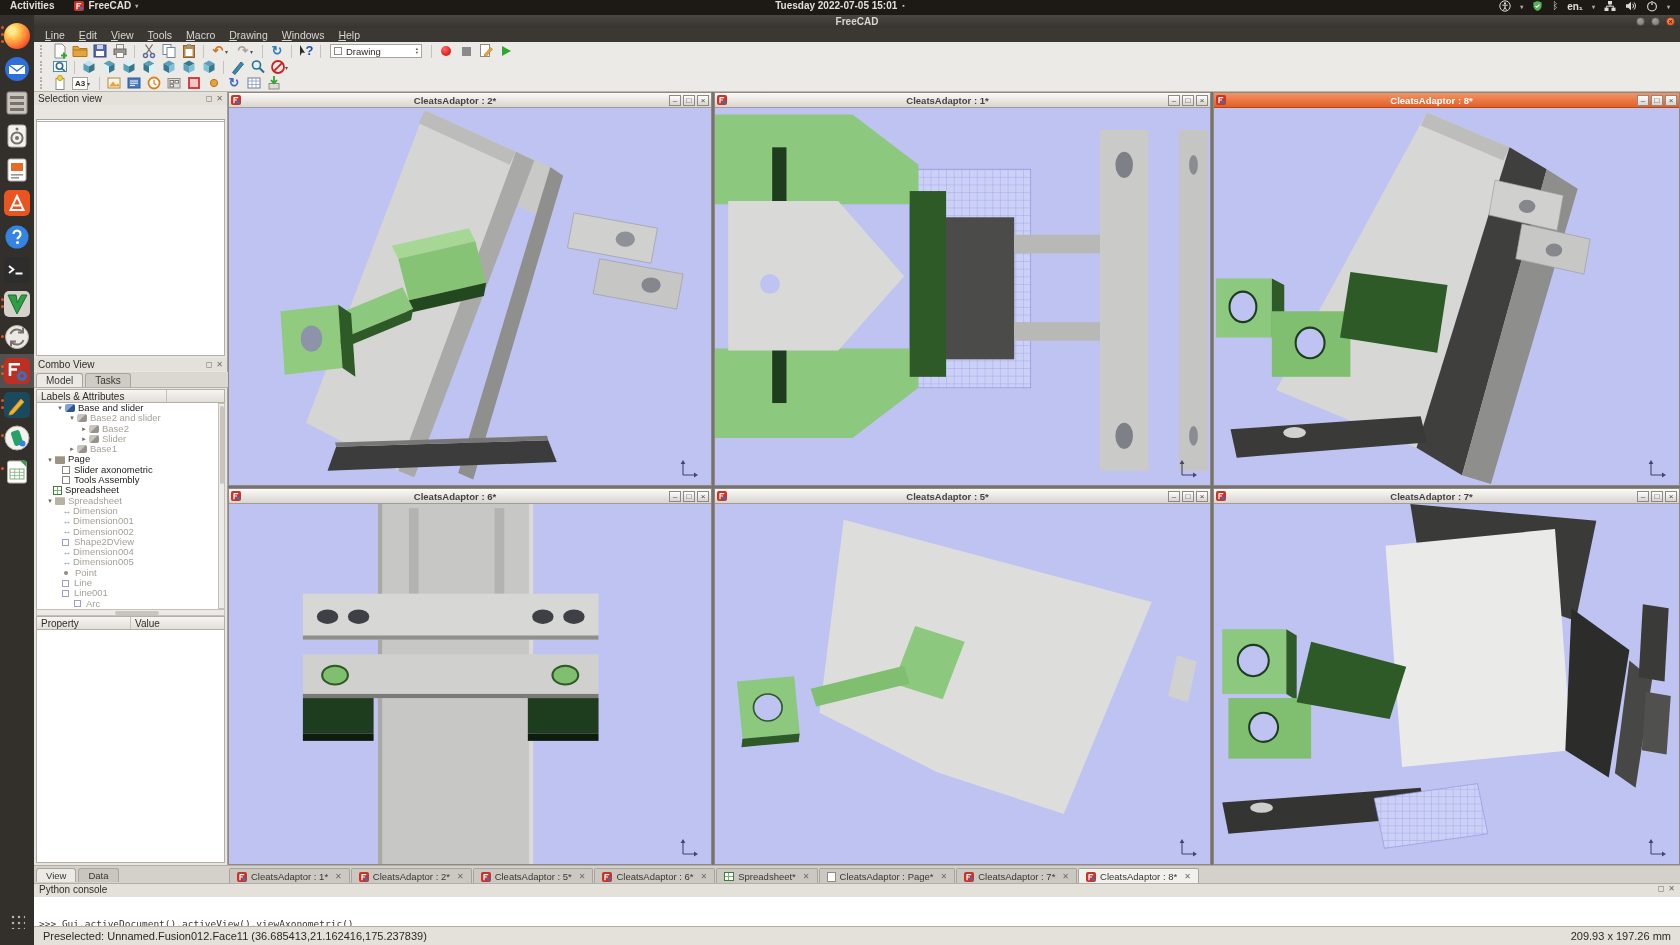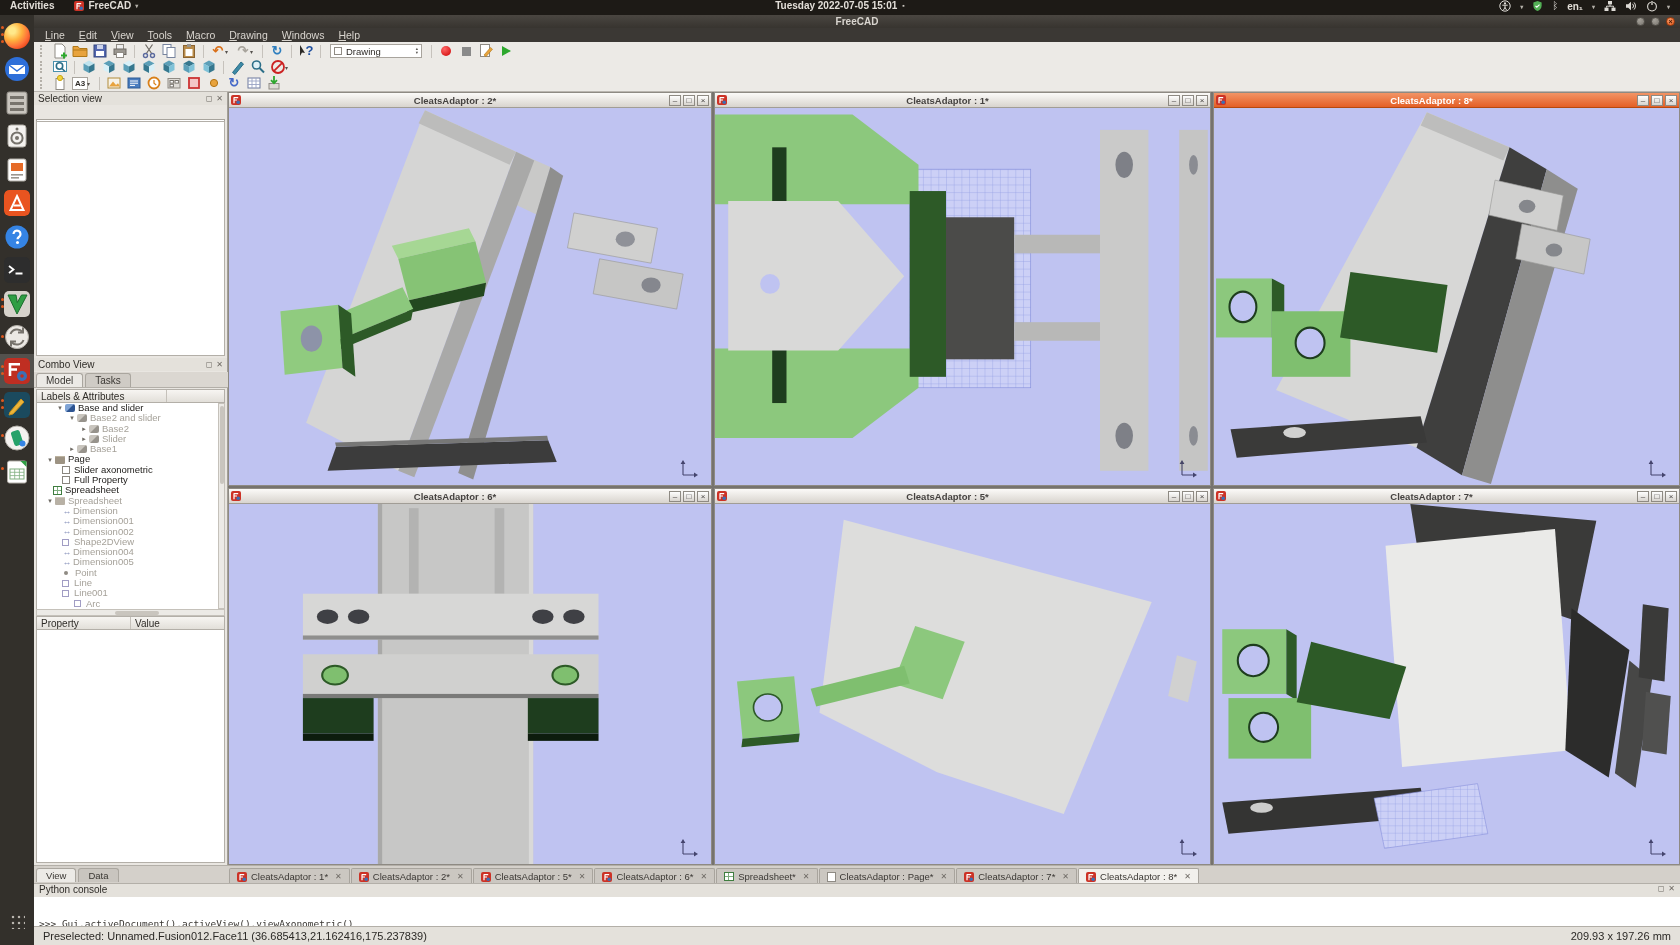--- a/index.html
+++ b/index.html
@@ -593,21 +593,21 @@
         <span class="exp">▾</span>
         <span class="tic i-fold"></span>
         <span>Page</span>
       </div>
     <div class="trw" style="padding-left:24px">
         <span class="cb"></span>
         <span>Slider axonometric</span>
       </div>
     <div class="trw" style="padding-left:24px">
         <span class="cb"></span>
-        <span>Full Property</span>
+        <span>Tools Assembly</span>
       </div>
     <div class="trw" style="padding-left:16px">
         <span class="tic i-tbl"></span>
         <span>Spreadsheet</span>
       </div>
     <div class="trw gy" style="padding-left:8px">
         <span class="exp">▾</span>
         <span class="tic i-foldg"></span>
         <span>Spreadsheet</span>
       </div>

